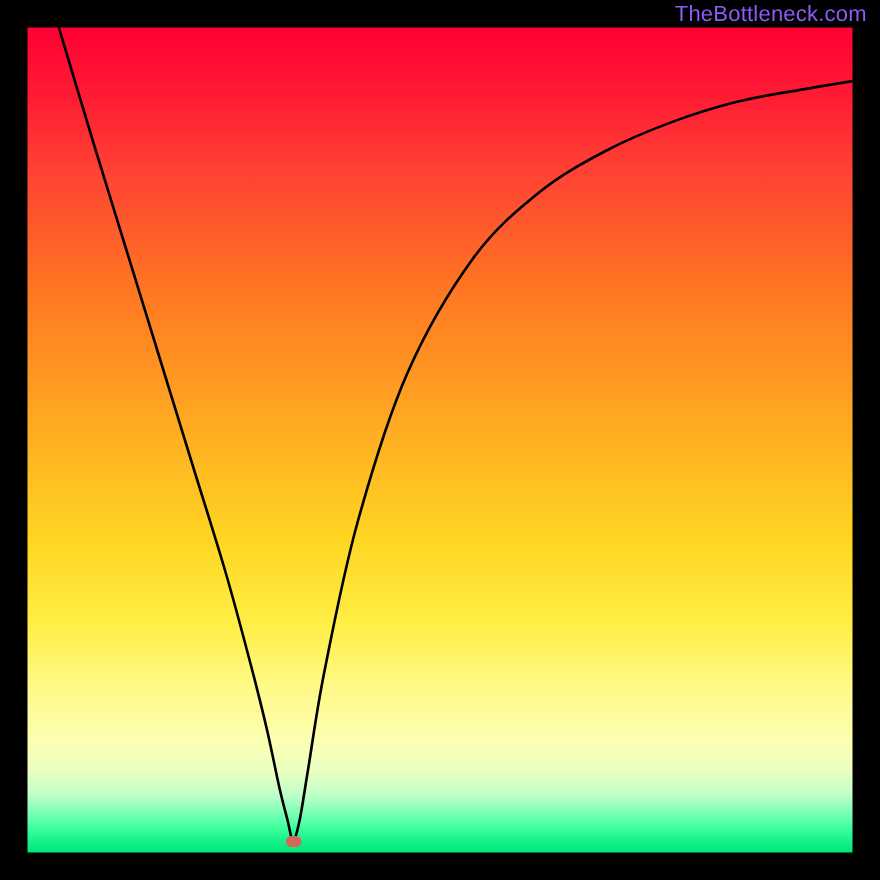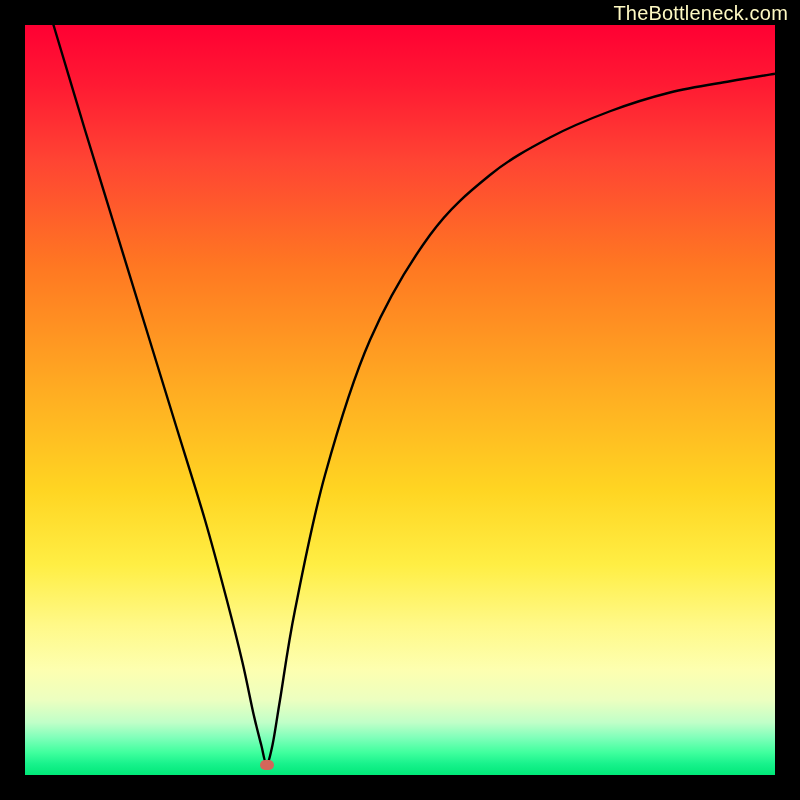--- a/index.html
+++ b/index.html
@@ -50,21 +50,21 @@
     width: 750px;
     height: 750px;
     pointer-events: none;
   }
   .watermark {
     position: absolute;
     top: 2px;
     right: 12px;
     font-family: Arial, Helvetica, sans-serif;
     font-size: 20px;
-    color: #fef9c3;
+    color: #8b5cf6;
     letter-spacing: 0.2px;
   }
   .marker {
     position: absolute;
     width: 14px;
     height: 10px;
     background: #d4665a;
     border-radius: 5px;
     transform: translate(-50%, -50%);
   }

